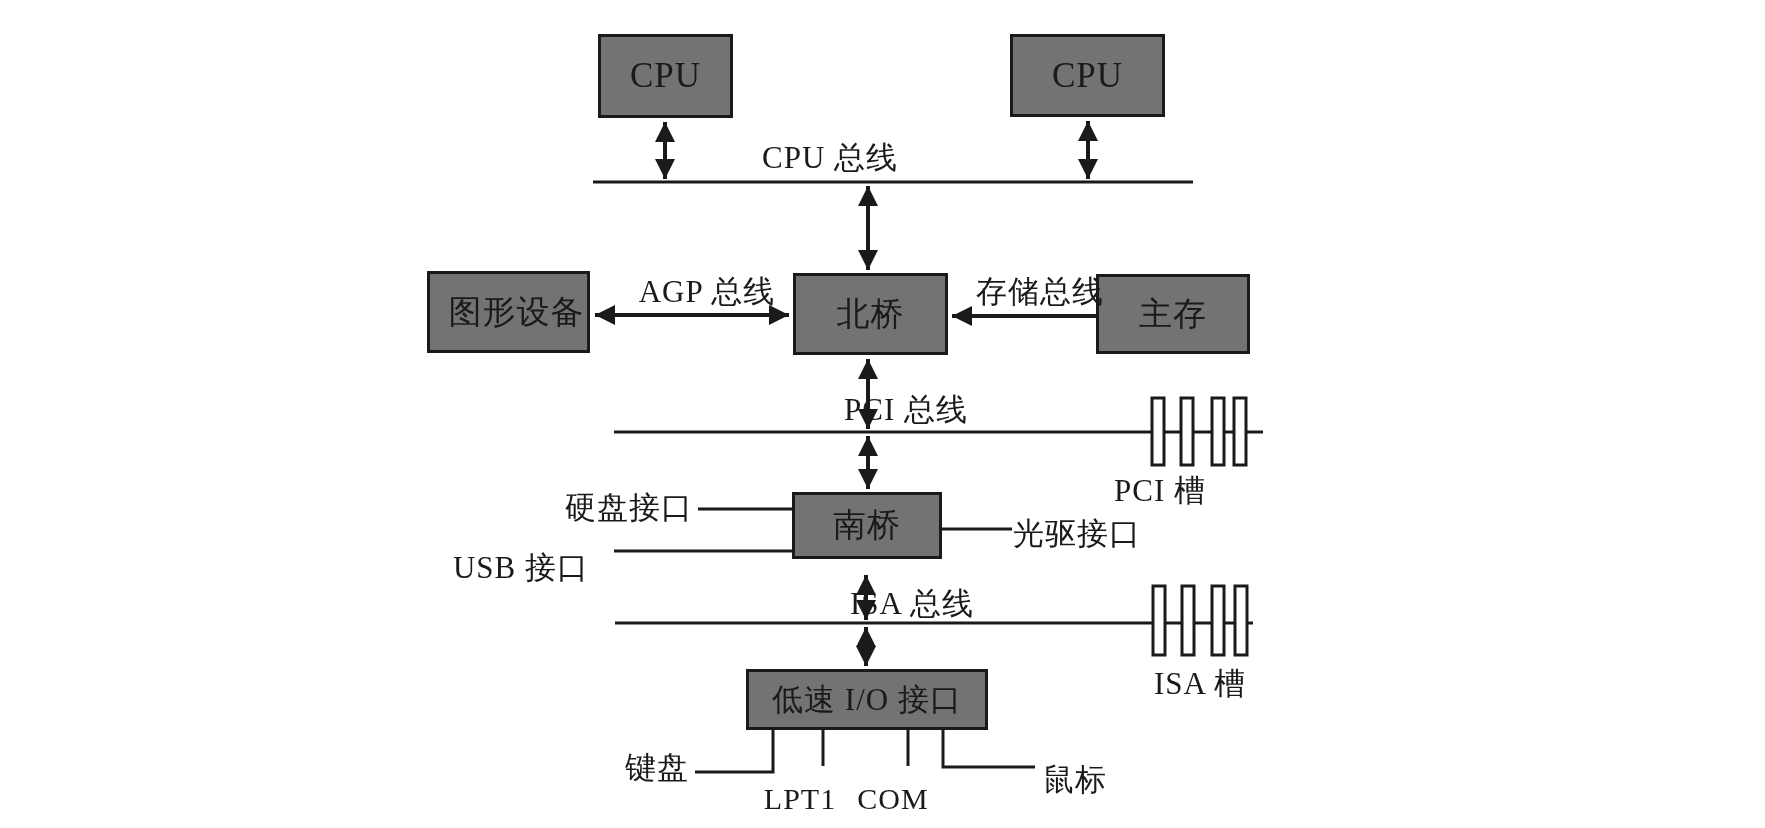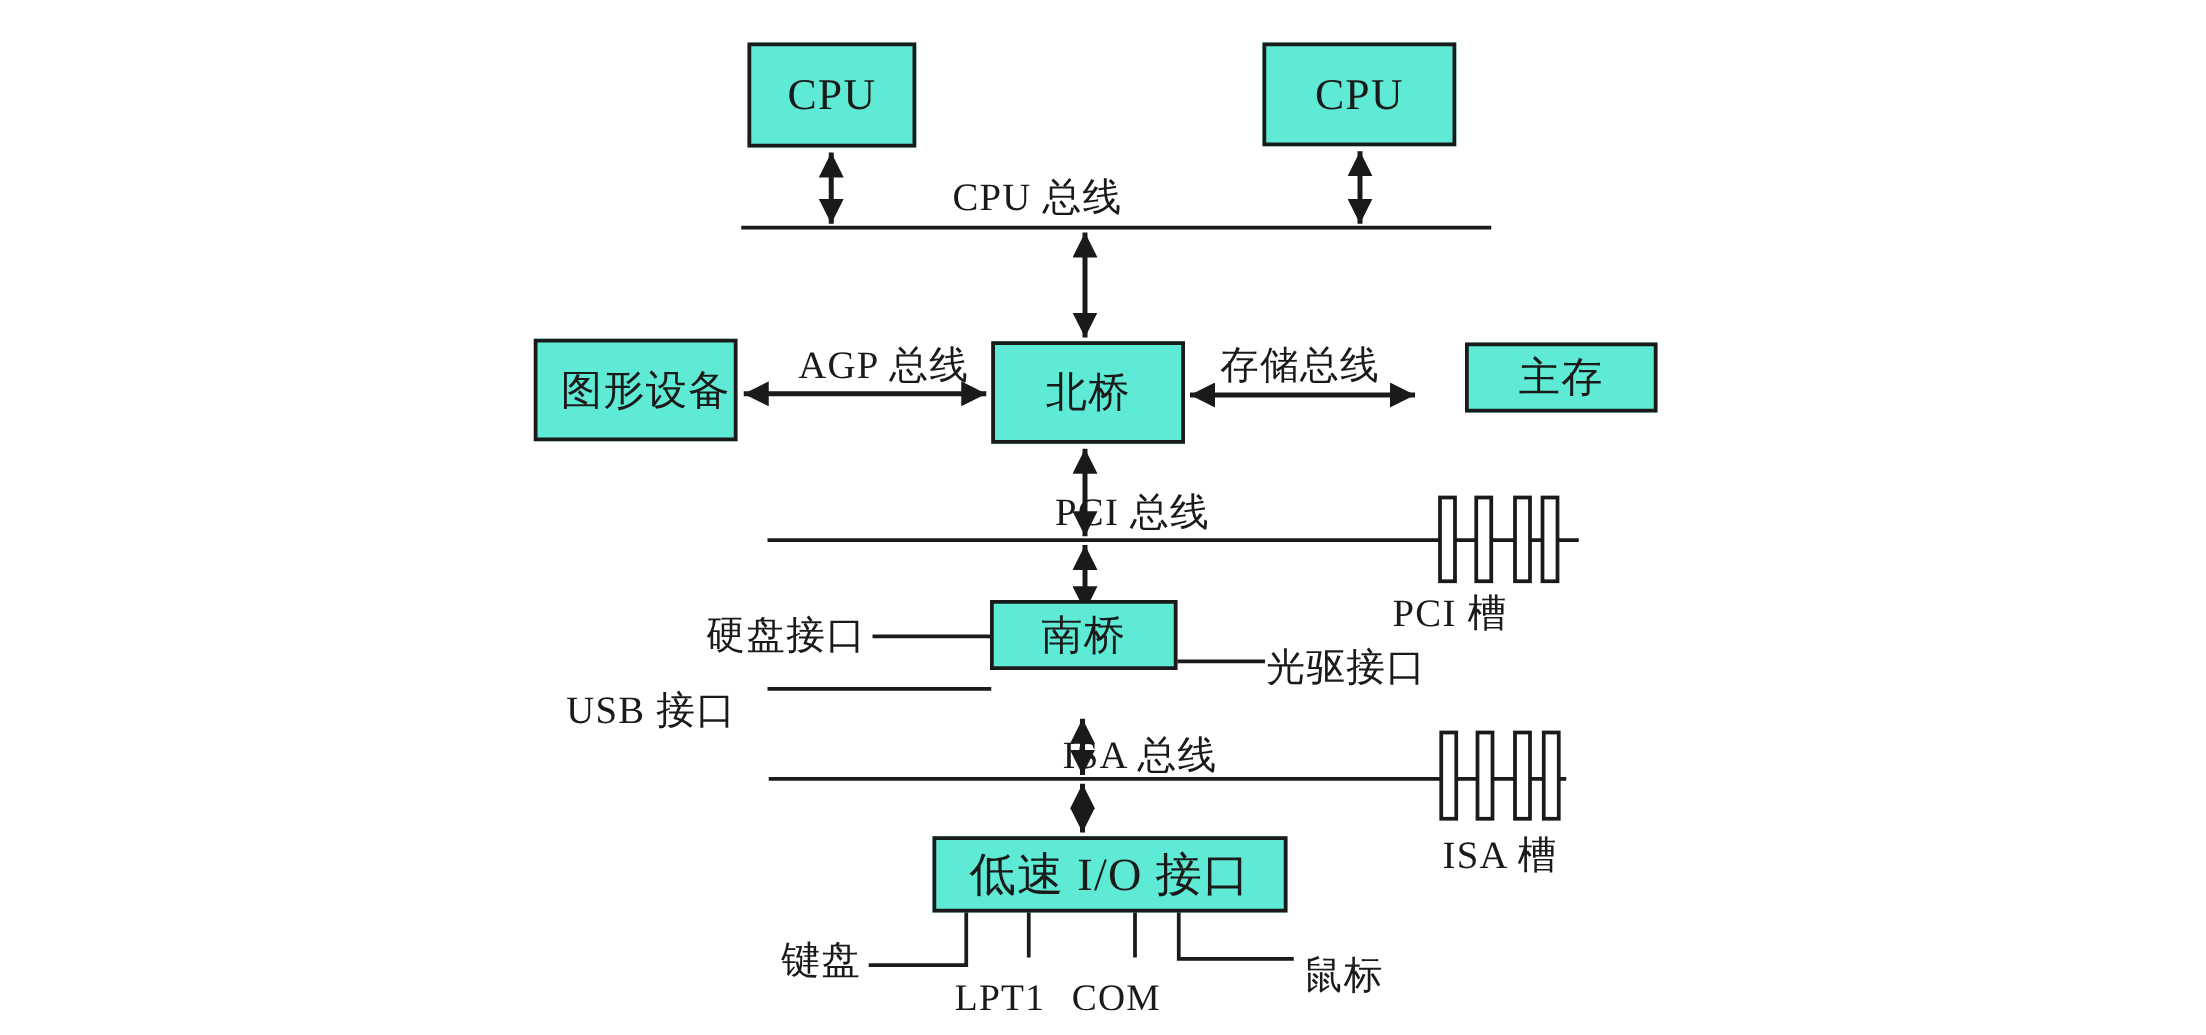--- a/index.html
+++ b/index.html
@@ -8,21 +8,21 @@
     width:1765px;height:828px;
     background:#ffffff;
     font-family:"Liberation Serif","DejaVu Serif",serif;
     color:#1a1a1a;
     overflow:hidden;
   }
   #wires{position:absolute;left:0;top:0;}
   .box{
     position:absolute;
     border:3px solid #1a1a1a;
-    background:#5eead4;
+    background:#737373;
     display:flex;align-items:center;justify-content:center;
     font-size:33px;
     letter-spacing:1px;
     white-space:nowrap;
     box-sizing:border-box;
     z-index:2;
   }
   .lbl{
     position:absolute;
     transform:translate(-50%,-50%);
@@ -81,23 +81,23 @@
       <rect x="1182" y="586" width="12" height="69" fill="#ffffff" stroke="#1a1a1a" stroke-width="3"></rect>
       <rect x="1212" y="586" width="12" height="69" fill="#ffffff" stroke="#1a1a1a" stroke-width="3"></rect>
       <rect x="1235" y="586" width="12" height="69" fill="#ffffff" stroke="#1a1a1a" stroke-width="3"></rect>
     </g>
   </svg>
 
   <div class="box" style="left:598px;top:34px;width:135px;height:84px;font-size:35px;">CPU</div>
   <div class="box" style="left:1010px;top:34px;width:155px;height:83px;font-size:35px;">CPU</div>
   <div class="box" style="left:427px;top:271px;width:163px;height:82px;padding-left:16px;">图形设备</div>
   <div class="box" style="left:793px;top:273px;width:155px;height:82px;">北桥</div>
-  <div class="box" style="left:1172px;top:274px;width:154px;height:56px;">主存</div>
-  <div class="box" style="left:792px;top:480px;width:150px;height:56px;">南桥</div>
-  <div class="box" style="left:746px;top:669px;width:284px;height:61px;font-size:37px;">低速 I/O 接口</div>
+  <div class="box" style="left:1096px;top:274px;width:154px;height:80px;">主存</div>
+  <div class="box" style="left:792px;top:492px;width:150px;height:67px;">南桥</div>
+  <div class="box" style="left:746px;top:669px;width:242px;height:61px;font-size:31px;">低速 I/O 接口</div>
 
   <span class="lbl" style="left:830px;top:158px;">CPU 总线</span>
   <span class="lbl" style="left:694px;top:292px;margin-left:13px;">AGP 总线</span>
   <span class="lbl" style="left:1040px;top:292px;">存储总线</span>
   <span class="lbl" style="left:906px;top:410px;">PCI 总线</span>
   <span class="lbl" style="left:912px;top:604px;">ISA 总线</span>
 
   <span class="lbl" style="left:1160px;top:491px;text-align:right;">PCI 槽</span>
   <span class="lbl" style="left:1200px;top:684px;">ISA 槽</span>
 

